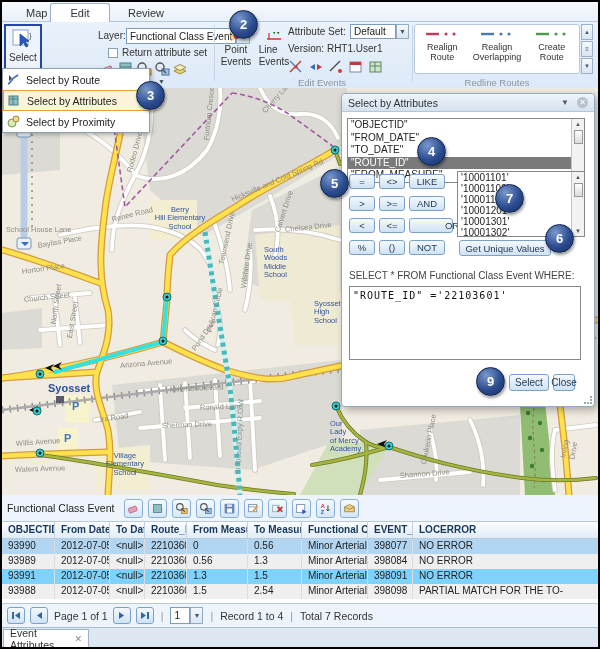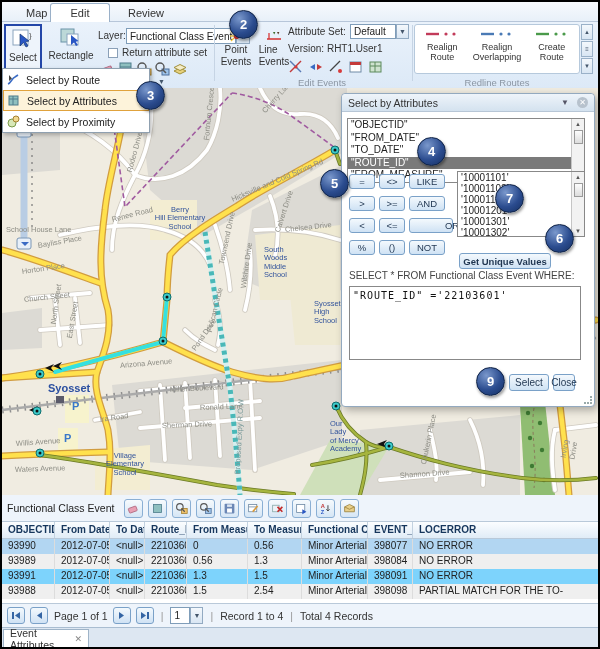--- a/index.html
+++ b/index.html
@@ -93,28 +93,20 @@
     <div class="bigbtn" style="left:2px;top:2px;width:38px;height:46px;border:2px solid #2346a8;background:#eef4fb;">
       <svg class="i16" style="width:24px;height:24px;margin-top:2px;" viewBox="0 0 24 24">
         <rect x="2" y="2" width="15" height="15" fill="#fff" stroke="#8aa3bd"></rect>
         <path d="M9 6 L9 18 L12.5 14.5 L15 19 L17 18 L14.5 13.8 L18 13 Z" fill="#2a57c4" stroke="#16386e" stroke-width="0.7"></path>
         <text x="18" y="10" font-size="8" fill="#555">}</text>
       </svg>
       <span>Select</span>
     </div>
     <div class="minicaret abs" style="left:17px;top:50px;">▼</div>
 
-    <div class="bigbtn" style="left:46px;top:4px;width:46px;height:44px;">
-      <svg class="i16" style="width:24px;height:24px;" viewBox="0 0 24 24">
-        <rect x="2" y="3" width="13" height="13" fill="#bcd8d8" stroke="#6b93a8"></rect>
-        <rect x="8" y="8" width="11" height="11" fill="#fff" stroke="#8aa3bd"></rect>
-        <path d="M12 9 L12 19 L15 16.5 L17 20 L18.8 19 L16.8 15.8 L19.5 15 Z" fill="#2a57c4"></path>
-      </svg>
-      <span>Rectangle</span>
-    </div>
     <div class="minicaret abs" style="left:65px;top:50px;">▼</div>
 
     <span class="lbl" style="left:96px;top:8px;">Layer:</span>
     <div class="combo" style="left:124px;top:6px;width:110px;height:16px;">Functional Class Event</div>
     <div class="caretbox" style="left:234px;top:6px;width:14px;height:16px;">▼</div>
 
     <div class="checkbox" style="left:106px;top:26px;"></div>
     <span class="lbl" style="left:120px;top:25px;">Return attribute set</span>
 
     <div class="iconrow" style="left:98px;top:39px;">
@@ -560,21 +552,21 @@
       <div class="listrow" style="height:11px;line-height:11px;">'10001201'</div>
       <div class="listrow" style="height:11px;line-height:11px;">'10001301'</div>
       <div class="listrow" style="height:11px;line-height:11px;">'10001302'</div>
       <div class="sbar">
             <span class="up">▲</span>
             <span class="thumb"></span>
             <span class="dn">▼</span>
           </div>
     </div>
 
-    <div class="blue-btn" style="position:absolute;left:117px;top:159px;width:92px;height:16px;font-weight:bold;">Get Unique Values</div>
+    <div class="blue-btn" style="position:absolute;left:117px;top:146px;width:92px;height:16px;">Get Unique Values</div>
 
     <span style="position:absolute;left:7px;top:176px;font-size:10px;color:#444;">SELECT * FROM Functional Class Event WHERE:</span>
 
     <div class="mono" style="position:absolute;left:7px;top:192px;width:232px;height:74px;background:#fff;border:1px solid #888;font-size:10px;color:#111;padding:3px;letter-spacing:1px;">"ROUTE_ID" ='22103601'</div>
 
     <div class="blue-btn" style="position:absolute;left:167px;top:280px;width:40px;height:17px;font-size:10px;">Select</div>
     <div class="blue-btn" style="position:absolute;left:211px;top:280px;width:22px;height:17px;font-size:10px;">Close</div>
     <div style="position:absolute;right:2px;bottom:2px;width:8px;height:8px;border-right:2px dotted #9aa;border-bottom:2px dotted #9aa;"></div>
   </div>
 
@@ -735,21 +727,21 @@
               <path d="M1 1 L6 4.5 L1 8 Z" fill="#3465a4"></path>
               <rect x="7" y="1" width="2" height="7" fill="#3465a4"></rect>
             </svg>
           </div>
       <span class="psep">|</span>
       <div class="combo" style="position:static;width:20px;height:17px;">1</div>
       <div class="caretbox" style="position:static;width:13px;height:17px;">▼</div>
       <span class="psep">|</span>
       <span>Record 1 to 4</span>
       <span class="psep">|</span>
-      <span>Total 4 Records</span>
+      <span>Total 7 Records</span>
     </div>
 
     <div id="foottabs">
       <div id="foottab">
         <span>Event Attributes</span>
         <span class="xico">✕</span>
       </div>
     </div>
   </div>
 

